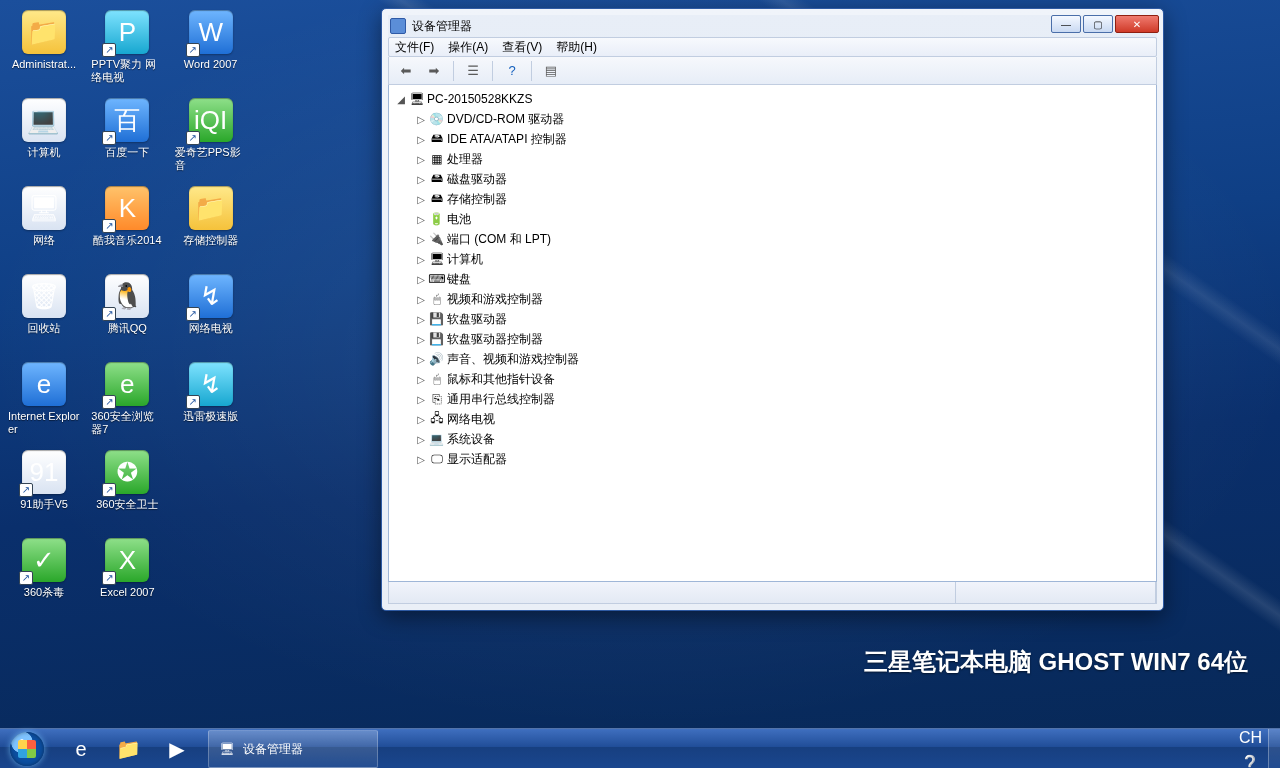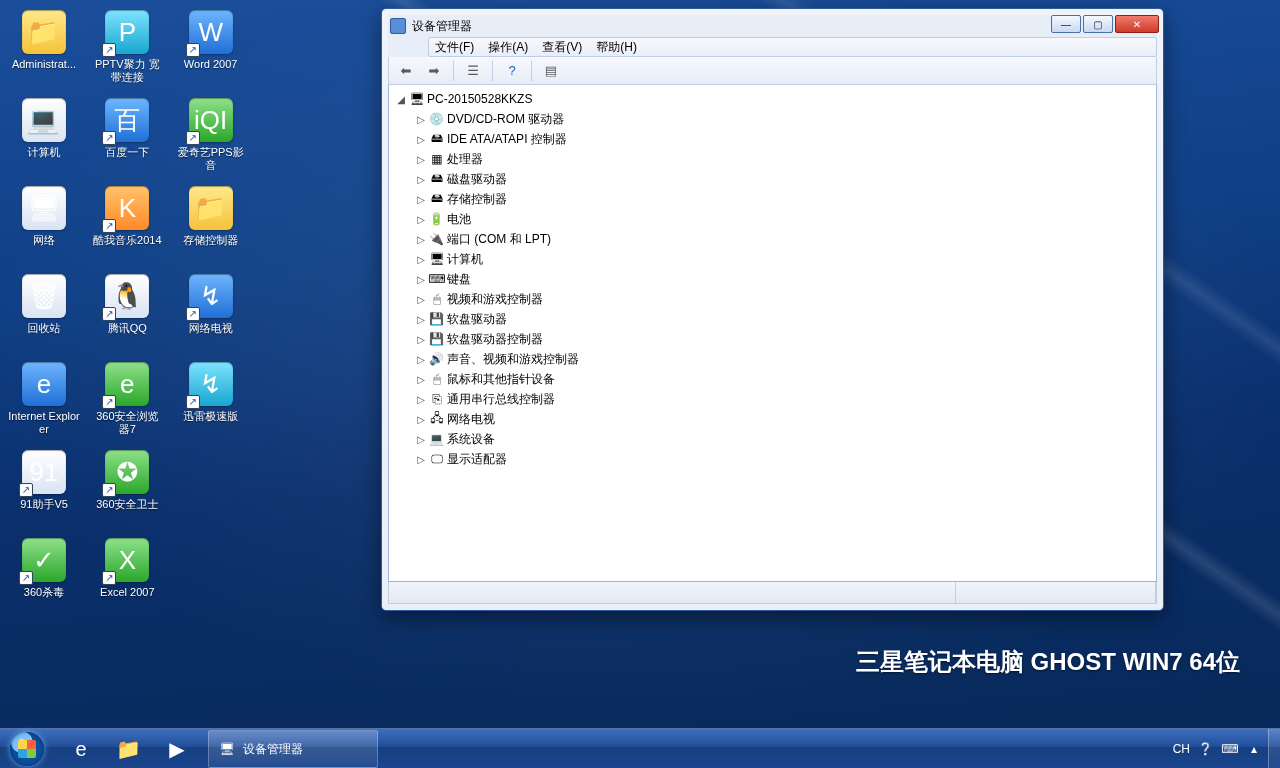--- a/index.html
+++ b/index.html
@@ -12,49 +12,49 @@
     radial-gradient(1200px 700px at 50% 45%, rgba(255,255,255,0.08), rgba(255,255,255,0) 55%),
     linear-gradient(175deg,#1b4f9c 0%,#0f3f85 35%,#0a2f6c 60%,#072856 100%);
 }
 .desktop::before{
   content:""; position:absolute; inset:0;
   background:
     linear-gradient(35deg, rgba(255,255,255,0) 62%, rgba(255,255,255,0.12) 63%, rgba(255,255,255,0) 64%),
     linear-gradient(35deg, rgba(255,255,255,0) 78%, rgba(255,255,255,0.10) 79%, rgba(255,255,255,0) 80%);
 }
 .watermark {
-  position:absolute; right:40px; bottom:90px; color:#fff;
+  position:absolute; right:32px; bottom:90px; color:#fff;
   font-size:24px; font-weight:600; text-shadow:0 1px 2px rgba(0,0,0,.5);
 }
 
 
 .icons { position:absolute; top:6px; left:6px; display:flex; flex-direction:column; flex-wrap:wrap; height:702px; width:250px; }
 .dicon { width:76px; height:88px; display:flex; flex-direction:column; align-items:center; justify-content:flex-start; padding-top:4px; cursor:pointer; }
 .dicon .glyph { width:44px; height:44px; border-radius:6px; display:flex; align-items:center; justify-content:center; font-size:26px; color:#fff; box-shadow:0 1px 1px rgba(0,0,0,.35) inset,0 1px 2px rgba(0,0,0,.3); position:relative; }
 .dicon .sc { position:absolute; left:-3px; bottom:-3px; width:14px; height:14px; background:#fff; border:1px solid #345; border-radius:2px; font-size:10px; line-height:12px; text-align:center; color:#1b4f9c;}
-.dicon .lbl { color:#fff; font-size:11px; line-height:13px; text-align:center; margin-top:4px; text-shadow:0 1px 1px rgba(0,0,0,.6); max-width:72px; word-break:break-all; }
+.dicon .lbl { color:#fff; font-size:11px; line-height:13px; margin-top:4px; text-shadow:0 1px 1px rgba(0,0,0,.6); max-width:72px; word-break:break-all; }
 
 
 .window {
   position:absolute; left:381px; top:8px; width:783px; height:603px;
   background:linear-gradient(#e8eef7,#dfe7f3);
   border:1px solid #2e5aa3; border-radius:5px;
   box-shadow:0 6px 22px rgba(0,0,0,.45), inset 0 0 0 6px rgba(255,255,255,.35);
   display:flex; flex-direction:column;
   padding:6px;
 }
 .titlebar { height:22px; display:flex; align-items:center; padding:0 2px; }
 .titlebar .ticon { width:16px; height:16px; background:#5b8ed8; border:1px solid #2f5aa6; border-radius:2px; margin-right:6px;}
 .titlebar .ttl { font-size:12px; color:#000; flex:1; }
 .winbtns { display:flex; gap:2px; margin-top:-4px; margin-right:-4px;}
 .winbtn { width:30px; height:18px; border:1px solid #4a6ea9; border-radius:2px; display:flex; align-items:center; justify-content:center; font-size:10px; cursor:pointer;
   background:linear-gradient(#f4f8ff,#c9d9f2); color:#1a1a1a;}
 .winbtn.max{}
 .winbtn.close{ width:44px; background:linear-gradient(#f07b6f,#cf3a28); color:#fff; border-color:#8f1f10;}
-.menubar { height:20px; background:linear-gradient(#f7f9fd,#e9eef8); border:1px solid #c1cde0; border-radius:2px; display:flex; align-items:center; padding:0 6px; gap:14px; font-size:12px;margin-left:40px;}
+.menubar { height:20px; background:linear-gradient(#f7f9fd,#e9eef8); border:1px solid #c1cde0; border-radius:2px; display:flex; align-items:center; padding:0 6px; gap:14px; font-size:12px;}
 .menubar span{ cursor:default; }
 .toolbar { height:28px; background:linear-gradient(#f6f8fc,#e7edf7); border:1px solid #c1cde0; border-top:none; display:flex; align-items:center; padding:0 6px; gap:6px;}
 .tbtn { width:22px; height:22px; border:1px solid transparent; border-radius:2px; display:flex; align-items:center; justify-content:center; font-size:13px; color:#5a5a5a;}
 .tsep{ width:1px; height:20px; background:#c1cde0; margin:0 2px;}
 .client { flex:1; background:#fff; border:1px solid #9fb6d7; border-top:none; overflow:auto; font-size:12px; padding:4px 0;}
 .tree ul{ list-style:none; }
 .tree li{ white-space:nowrap; }
 .row { display:flex; align-items:center; height:20px; padding-left:6px; gap:2px;}
 .exp { width:12px; height:12px; display:inline-flex; align-items:center; justify-content:center; font-size:10px; color:#555; cursor:pointer;}
 .nicon { width:16px; height:16px; display:inline-flex; align-items:center; justify-content:center; font-size:12px;}
@@ -79,21 +79,21 @@
   box-shadow:inset 0 0 4px rgba(0,0,0,.4), 0 0 6px rgba(120,200,255,.7);
   position:relative;
 }
 .orb::after{ content:""; position:absolute; left:8px; top:8px; width:18px; height:18px;
   background:conic-gradient(#ef5b3c 0 25%,#7ac143 0 50%,#2e9bd6 0 75%,#f7c948 0 100%);
   border-radius:2px; transform:rotate(0deg); filter:brightness(1.05);}
 .pins { display:flex; align-items:center; gap:2px; padding:0 4px;}
 .pin { width:46px; height:38px; margin-top:1px; border-radius:3px; display:flex; align-items:center; justify-content:center; color:#fff; font-size:20px; cursor:pointer;}
 .task { height:38px; margin-top:1px; min-width:170px; display:flex; align-items:center; gap:8px; padding:0 10px; color:#fff; font-size:12px;
   background:linear-gradient(rgba(255,255,255,.22),rgba(255,255,255,.05)); border:1px solid rgba(255,255,255,.25); border-radius:2px; margin-left:4px;}
-.tray { margin-left:auto; display:flex; align-items:center; gap:8px; padding:0 6px; color:#fff; font-size:12px;}
+.tray { margin-left:auto; display:flex; align-items:center; gap:8px; padding:0 6px; color:#fff; font-size:16px;flex-direction:column;}
 .tray .tico{ width:16px; height:16px; display:flex; align-items:center; justify-content:center;}
 .showdesk{ width:12px; height:40px; border-left:1px solid rgba(255,255,255,.3); background:linear-gradient(rgba(255,255,255,.15),rgba(255,255,255,.03));}
 
 
 .g-blue{background:linear-gradient(#6fb6ff,#1f6fd6);} .g-orange{background:linear-gradient(#ffc36b,#ff8a2a);} .g-green{background:linear-gradient(#8fe08a,#2aa72a);} .g-yellow{background:linear-gradient(#ffe98a,#f5c23b);} .g-white{background:linear-gradient(#fff,#d9e3f2); color:#245;} .g-cyan{background:linear-gradient(#7fe3ff,#17a7d0);}
 </style>
 </head>
 <body>
 
 <div class="desktop">
@@ -122,21 +122,21 @@
       <div class="dicon">
         <div class="glyph g-white">91<span class="sc">↗</span></div>
         <div class="lbl">91助手V5</div>
       </div>
       <div class="dicon">
         <div class="glyph g-green">✓<span class="sc">↗</span></div>
         <div class="lbl">360杀毒</div>
       </div>
       <div class="dicon">
         <div class="glyph g-cyan">P<span class="sc">↗</span></div>
-        <div class="lbl">PPTV聚力 宽带连接</div>
+        <div class="lbl">PPTV聚力 网络电视</div>
       </div>
       <div class="dicon">
         <div class="glyph g-blue">百<span class="sc">↗</span></div>
         <div class="lbl">百度一下</div>
       </div>
       <div class="dicon">
         <div class="glyph g-orange">K<span class="sc">↗</span></div>
         <div class="lbl">酷我音乐2014</div>
       </div>
       <div class="dicon">

